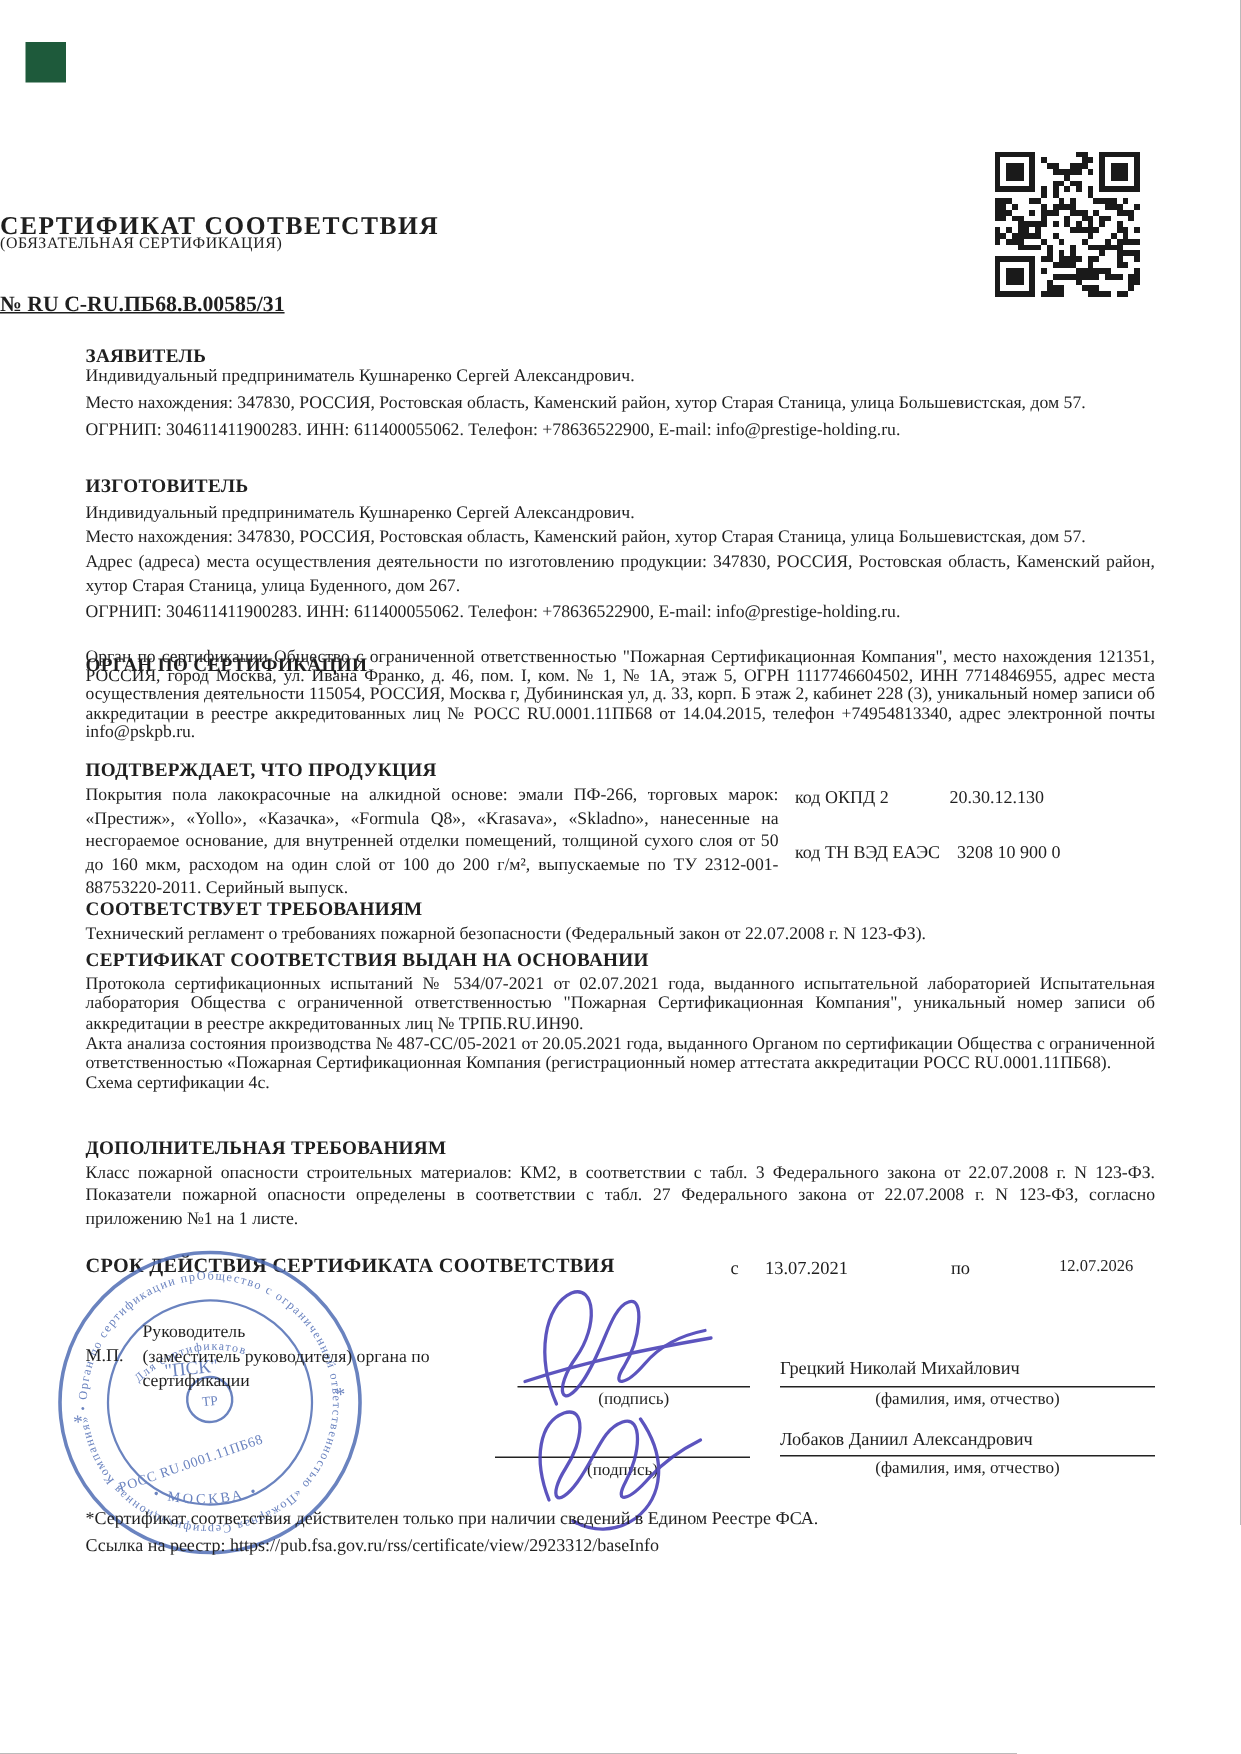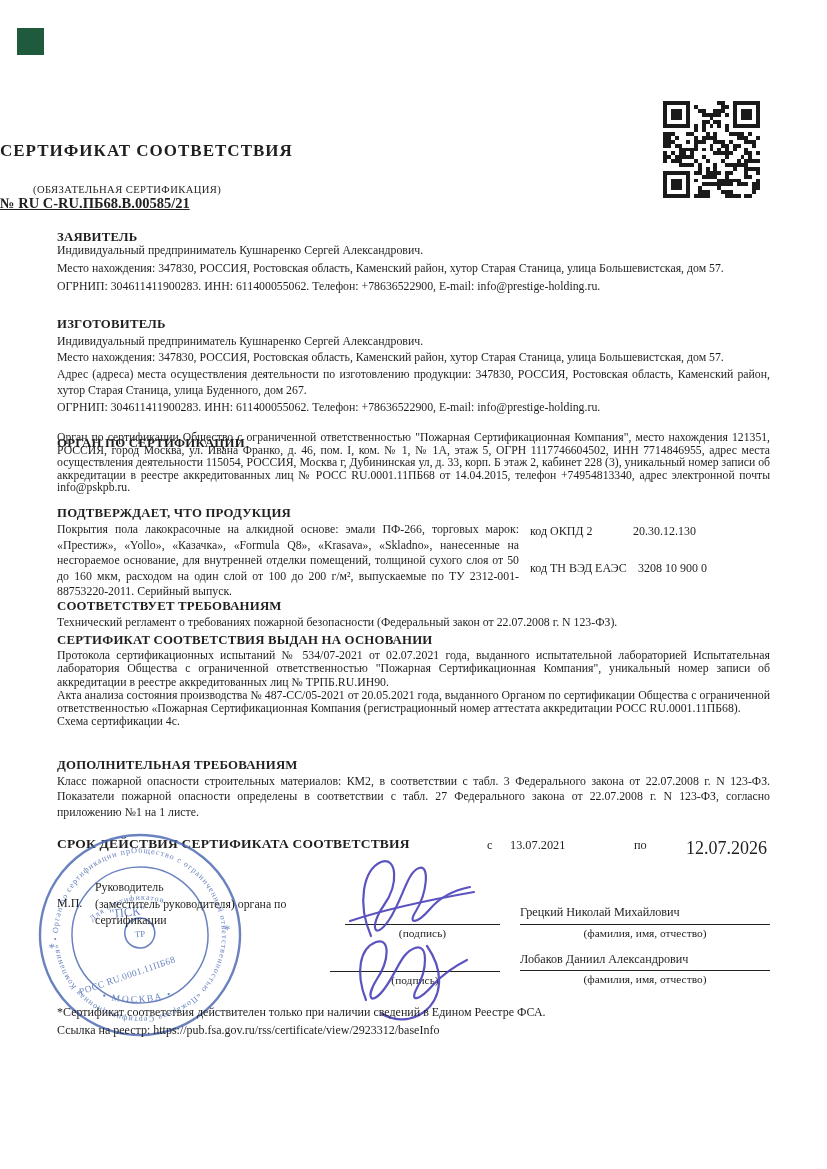--- a/index.html
+++ b/index.html
@@ -329,22 +329,22 @@
         <rect x="11" y="24" width="1" height="1"></rect>
         <rect x="16" y="24" width="1" height="1"></rect>
         <rect x="17" y="24" width="1" height="1"></rect>
         <rect x="18" y="24" width="1" height="1"></rect>
         <rect x="19" y="24" width="1" height="1"></rect>
         <rect x="21" y="24" width="1" height="1"></rect>
         <rect x="22" y="24" width="1" height="1"></rect>
       </svg></div>
 
   <div class="abs center doc-title" style="left:0;right:0;top:141px;">СЕРТИФИКАТ СООТВЕТСТВИЯ</div>
-  <div class="abs center doc-sub" style="left:0;right:0;top:184px;padding-left:33px;">(ОБЯЗАТЕЛЬНАЯ СЕРТИФИКАЦИЯ)</div>
-  <div class="abs center" style="left:0;right:0;top:194px;"><span class="doc-num">№ RU C-RU.ПБ68.В.00585/21</span></div>
+  <div class="abs center doc-sub" style="left:0;right:0;top:157px;">(ОБЯЗАТЕЛЬНАЯ СЕРТИФИКАЦИЯ)</div>
+  <div class="abs center" style="left:0;right:0;top:194px;"><span class="doc-num">№ RU C-RU.ПБ68.В.00585/31</span></div>
 
   <div class="abs h" style="left:57px;top:230px;">ЗАЯВИТЕЛЬ</div>
   <div class="abs t" style="left:57px;top:241px;width:713px;line-height:18px;">
     <div>Индивидуальный предприниматель Кушнаренко Сергей Александрович.</div>
     <div>Место нахождения: 347830, РОССИЯ, Ростовская область, Каменский район, хутор Старая Станица, улица Большевистская, дом 57.</div>
     <div>ОГРНИП: 304611411900283. ИНН: 611400055062. Телефон: +78636522900, E-mail: info@prestige-holding.ru.</div>
   </div>
 
   <div class="abs h" style="left:57px;top:317px;">ИЗГОТОВИТЕЛЬ</div>
   <div class="abs t" style="left:57px;top:333px;width:713px;line-height:16.4px;">
@@ -374,21 +374,21 @@
     <div>Схема сертификации 4с.</div>
   </div>
 
   <div class="abs h" style="left:57px;top:758px;">ДОПОЛНИТЕЛЬНАЯ ТРЕБОВАНИЯМ</div>
   <div class="abs t" style="left:57px;top:774px;width:713px;line-height:15.4px;">Класс пожарной опасности строительных материалов: КМ2, в соответствии с табл. 3 Федерального закона от 22.07.2008 г. N 123-ФЗ. Показатели пожарной опасности определены в соответствии с табл. 27 Федерального закона от 22.07.2008 г. N 123-ФЗ, согласно приложению №1 на 1 листе.</div>
 
   <div class="abs h" style="left:57px;top:836px;font-size:13.5px;">СРОК ДЕЙСТВИЯ СЕРТИФИКАТА СООТВЕТСТВИЯ</div>
   <div class="abs nowrap" style="left:487px;top:838px;font-size:12.3px;">с</div>
   <div class="abs nowrap" style="left:510px;top:838px;font-size:12.3px;">13.07.2021</div>
   <div class="abs nowrap" style="left:634px;top:838px;font-size:12.3px;">по</div>
-  <div class="abs nowrap" style="left:686px;top:838px;font-size:18px;">12.07.2026</div>
+  <div class="abs nowrap" style="left:706px;top:838px;font-size:11px;">12.07.2026</div>
 
   <svg class="abs" style="left:32px;top:827px;" width="216" height="216" viewBox="0 0 216 216">
     <g opacity="0.82" transform="rotate(-6 108 108)" fill="#4a68b2">
       <circle cx="108" cy="108" r="100" fill="none" stroke="#4a68b2" stroke-width="2.4"></circle>
       <circle cx="108" cy="108" r="68" fill="none" stroke="#4a68b2" stroke-width="1.5"></circle>
       <defs>
         <path id="oring" d="M108,26 A82,82 0 1,1 107.9,26"></path>
         <path id="iring" d="M54,96 Q108,50 162,96"></path>
         <path id="bow" d="M56,164 Q108,186 160,164"></path>
       </defs>

